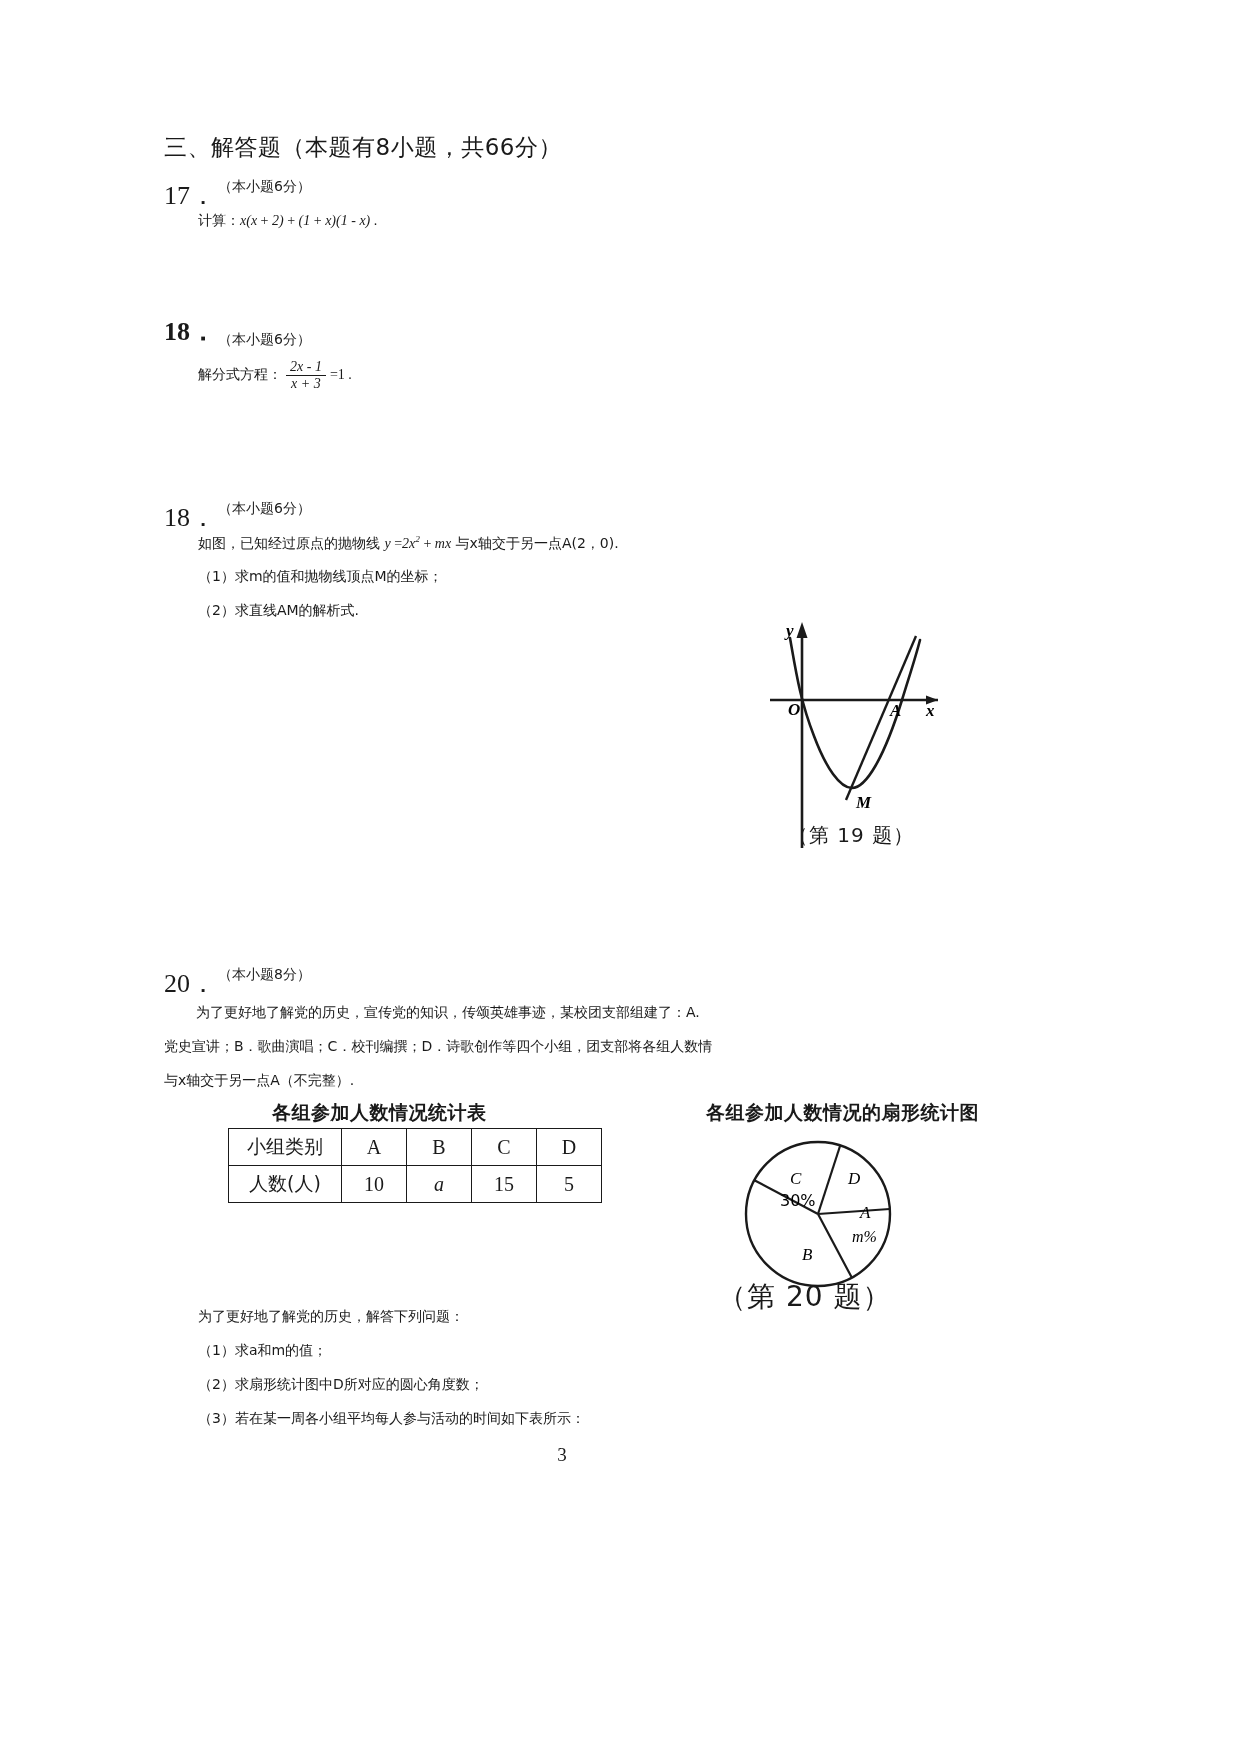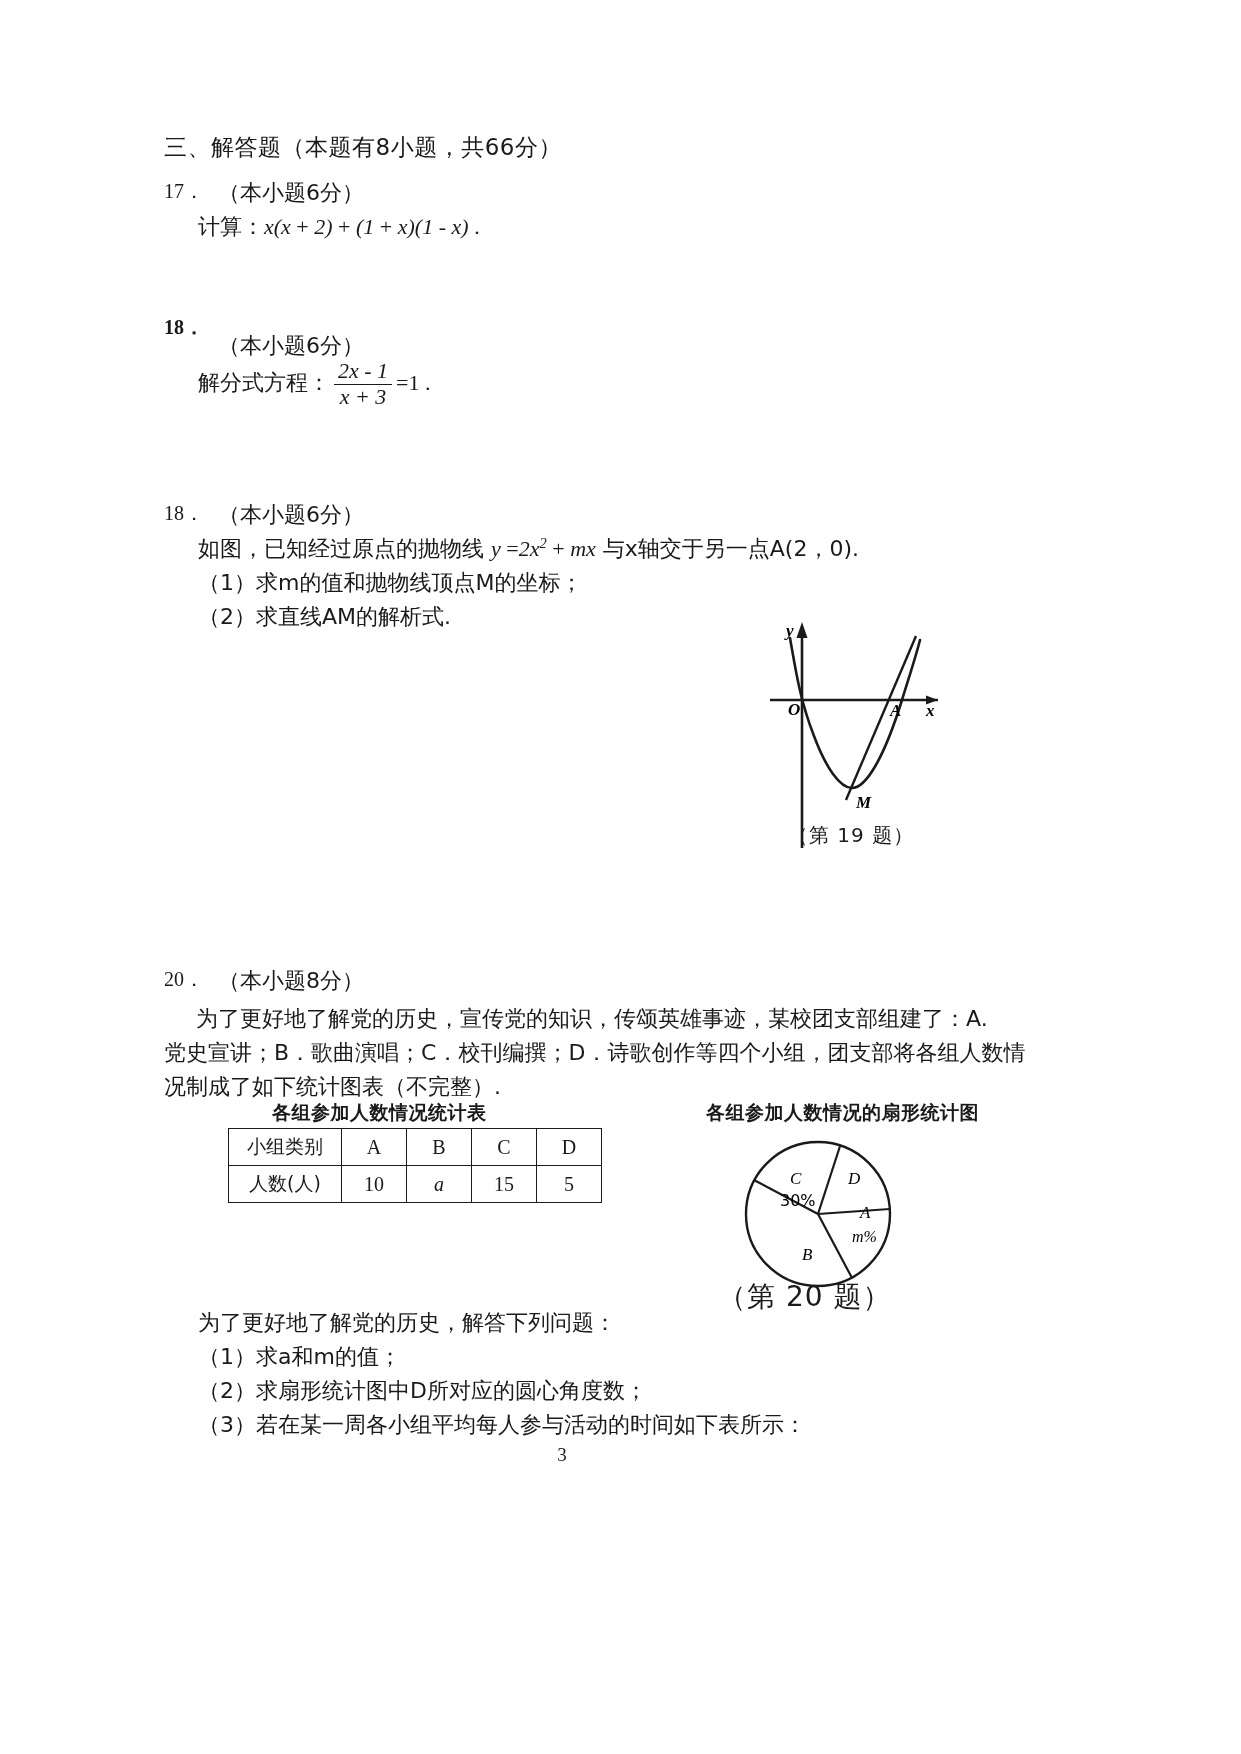--- a/index.html
+++ b/index.html
@@ -22,24 +22,24 @@
     height: 1754px;
   }
   
   .blk { position: absolute; white-space: nowrap; }
   .cn  { font-family: "DejaVu Sans", "Liberation Sans", sans-serif; }
   .sec-head {
     left: 164px; top: 132px;
     font-size: 23px; letter-spacing: .5px;
   }
   .qnum {
-    font-size: 20px;
+    font-size: 26px;
     font-family: "Liberation Serif", serif;
   }
-  .qbody { font-size: 22px; }
+  .qbody { font-size: 14px; }
   .math {
     font-family: "Liberation Serif", "DejaVu Serif", serif;
     font-style: italic;
   }
   .up { font-style: normal; }
   sup.ex {
     font-size: .66em;
     vertical-align: super;
     font-style: italic;
   }
@@ -154,21 +154,21 @@
     <text x="130" y="104" font-family="Liberation Serif, serif" font-style="italic" font-weight="bold" font-size="17">A</text>
     <text x="96" y="196" font-family="Liberation Serif, serif" font-style="italic" font-weight="bold" font-size="17">M</text>
   </svg>
   <div id="fig19cap" class="cn">（第 19 题）</div>
 
   <div class="blk qnum" style="left:164px; top:966px;">20．</div>
   <div class="blk qbody cn" style="left:218px; top:966px;">（本小题8分）</div>
 
   <div class="blk qbody cn" style="left:196px; top:1004px;">为了更好地了解党的历史，宣传党的知识，传颂英雄事迹，某校团支部组建了：A.</div>
   <div class="blk qbody cn" style="left:164px; top:1038px;">党史宣讲；B．歌曲演唱；C．校刊编撰；D．诗歌创作等四个小组，团支部将各组人数情</div>
-  <div class="blk qbody cn" style="left:164px; top:1072px;">况制成了如下统计图表（不完整）.</div>
+  <div class="blk qbody cn" style="left:164px; top:1072px;">与x轴交于另一点A（不完整）.</div>
 
   <div class="blk chart-title" style="left:272px; top:1100px;">各组参加人数情况统计表</div>
 
   <table class="stat">
     <tbody>
         <tr>
       <th class="lbl">小组类别</th>
       <th class="cel">A</th>
       <th class="cel">B</th>
       <th class="cel">C</th>

